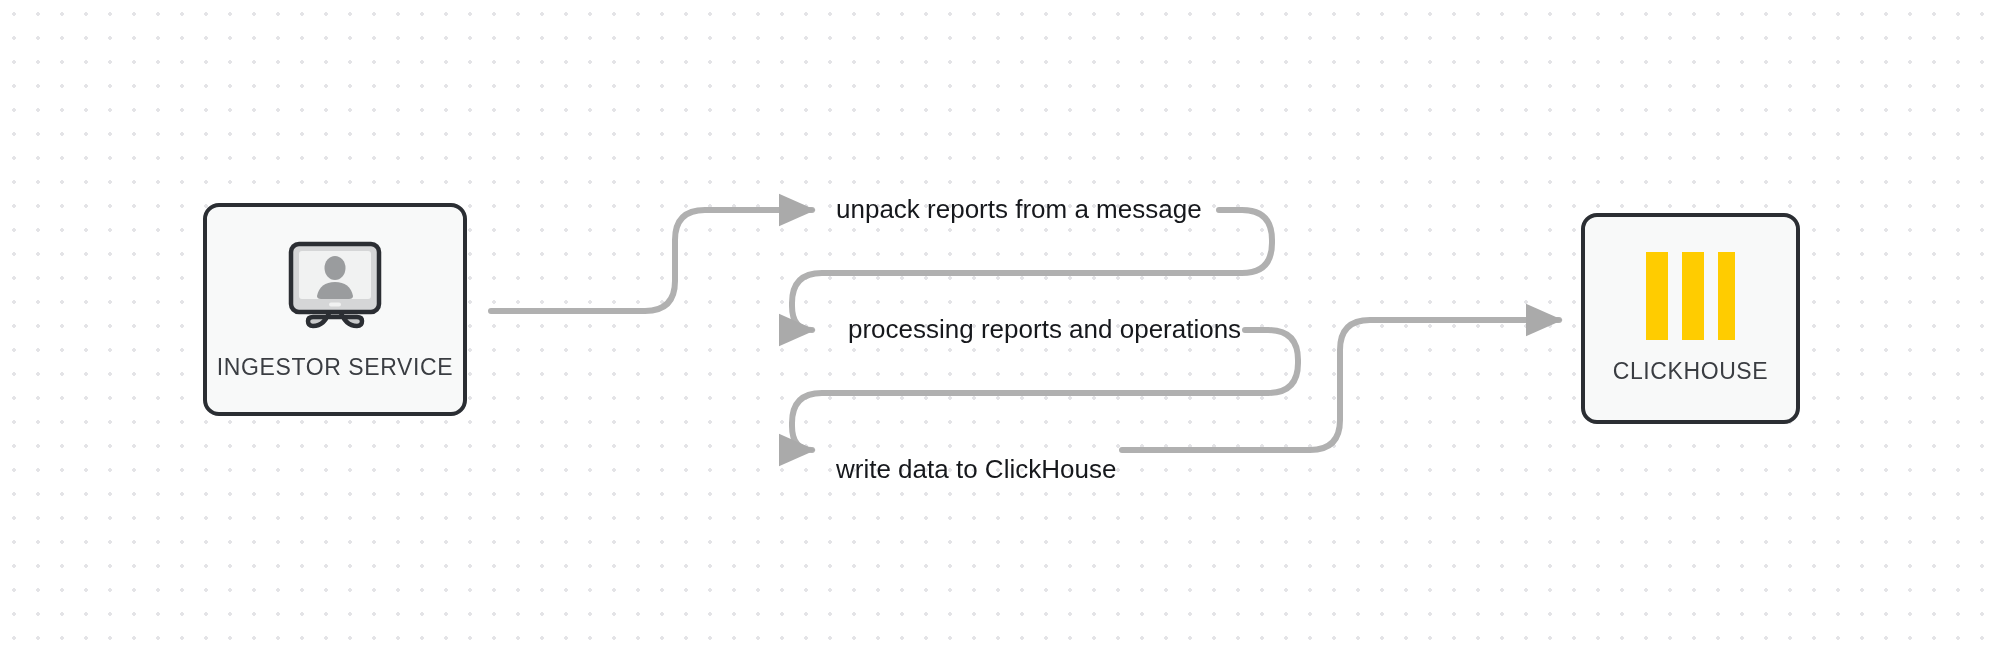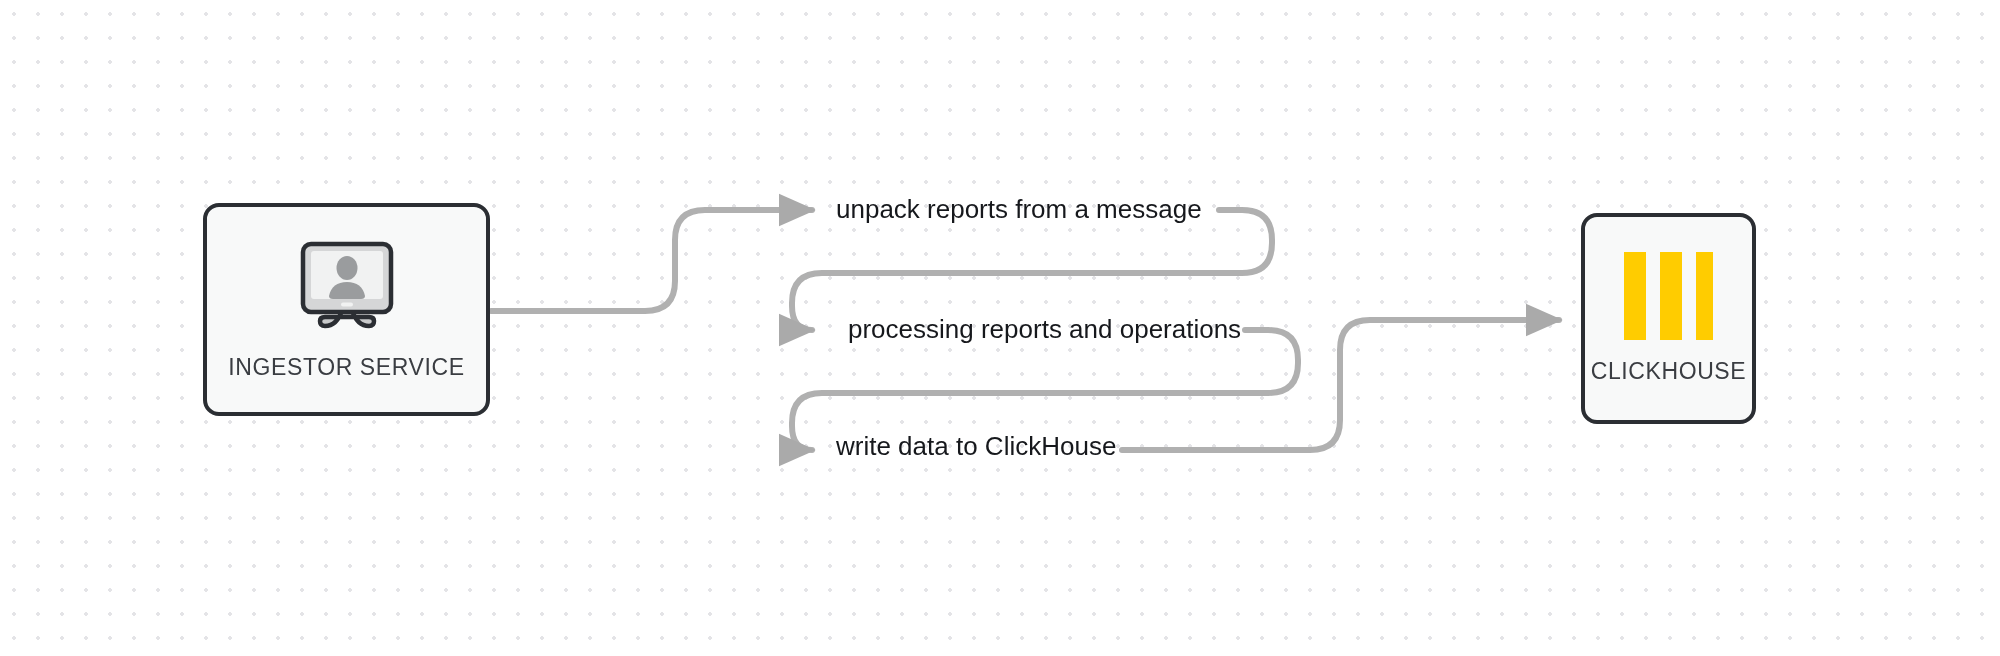--- a/index.html
+++ b/index.html
@@ -46,29 +46,29 @@
     font-size: 23px;
     letter-spacing: 0.6px;
     color: #3a3d42;
     text-align: center;
     white-space: nowrap;
   }
 
   #node-ingestor {
     left: 203px;
     top: 203px;
-    width: 287px;
+    width: 264px;
     height: 213px;
   }
   #node-ingestor .node-label { margin-top: 16px; }
 
   #node-clickhouse {
     left: 1581px;
     top: 213px;
-    width: 175px;
+    width: 219px;
     height: 211px;
   }
   #node-clickhouse .node-label { margin-top: 18px; }
 
   
   .monitor-icon { display: block; }
 
   
   .ch-icon {
     display: flex;
@@ -88,21 +88,21 @@
   .edge-label {
     position: absolute;
     font-size: 26px;
     color: #16181c;
     white-space: nowrap;
     line-height: 1;
     background: transparent;
   }
   #edge-label-0 { left: 836px; top: 196px; }
   #edge-label-1 { left: 836px; top: 316px; margin-left: 12px; }
-  #edge-label-2 { left: 836px; top: 433px; }
+  #edge-label-2 { left: 836px; top: 456px; }
 </style>
 </head>
 <body>
 
 <div id="canvas">
 
   <svg id="edge-layer" viewBox="0 0 2000 656" width="2000" height="656" xmlns="http://www.w3.org/2000/svg">
     <defs>
       <marker id="arrow" viewBox="0 0 10 10" refX="9" refY="5" markerWidth="6.2" markerHeight="6.2" orient="auto-start-reverse">
         <path d="M 0 0.6 L 10 5 L 0 9.4 z" fill="#aaaaaa"></path>

